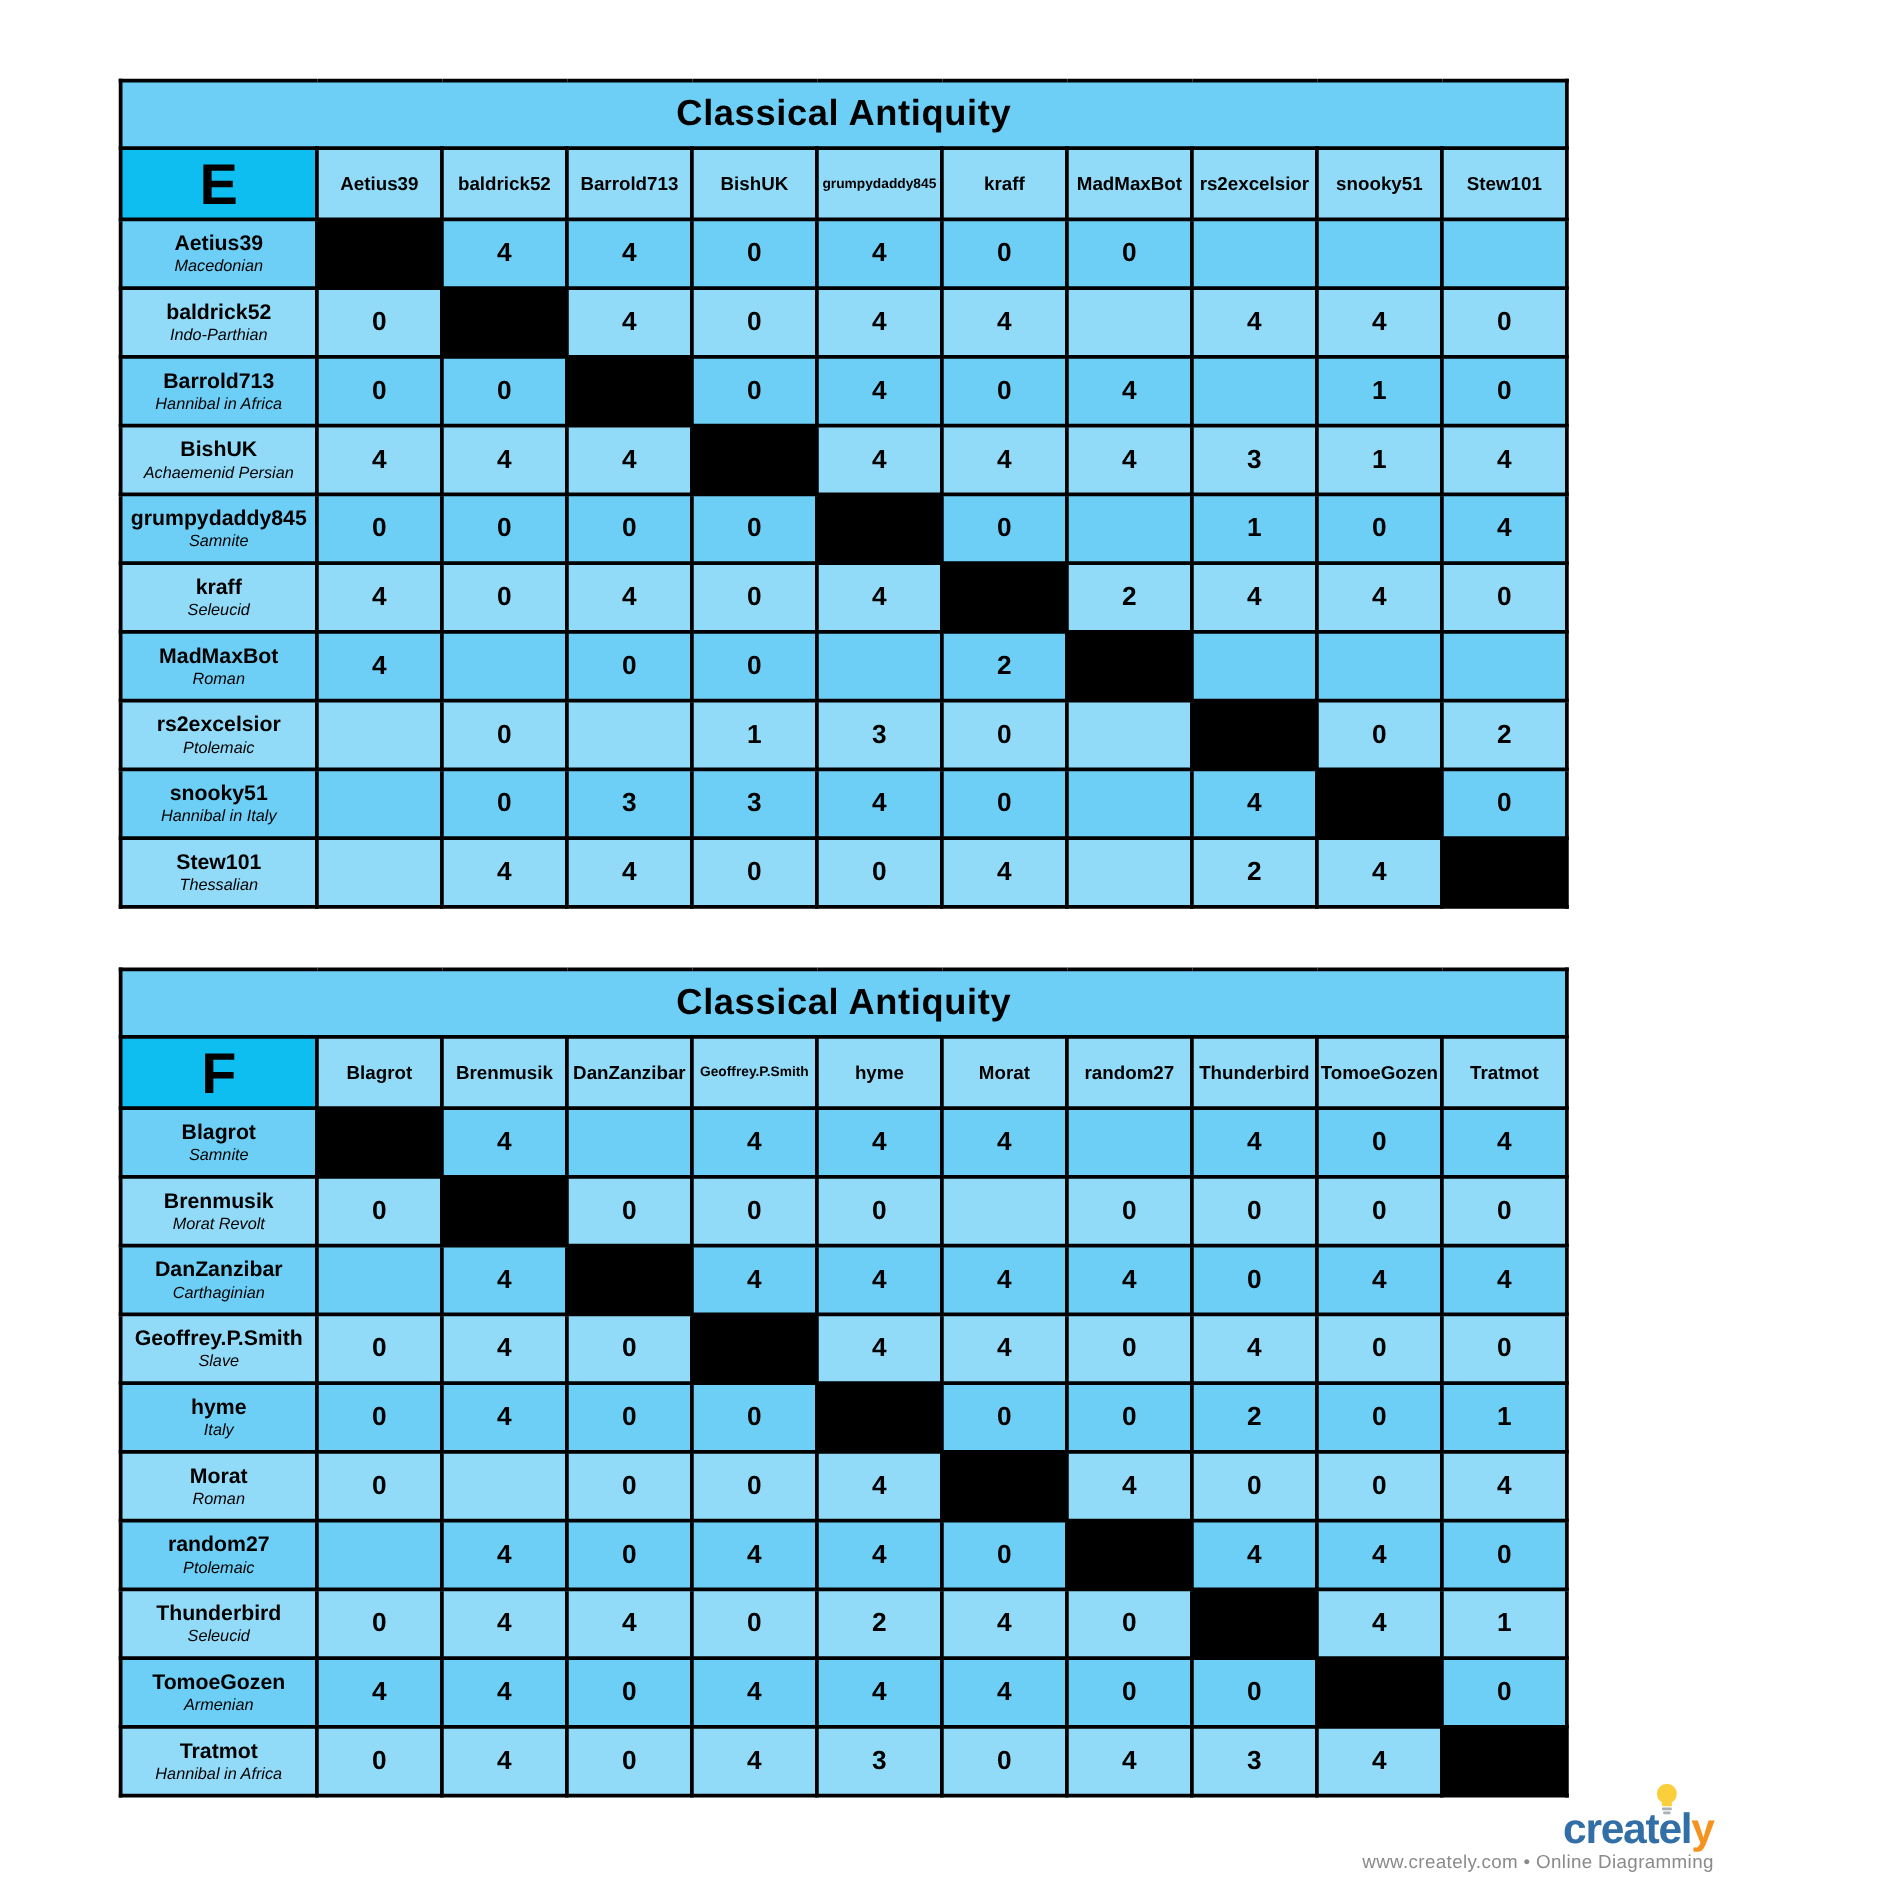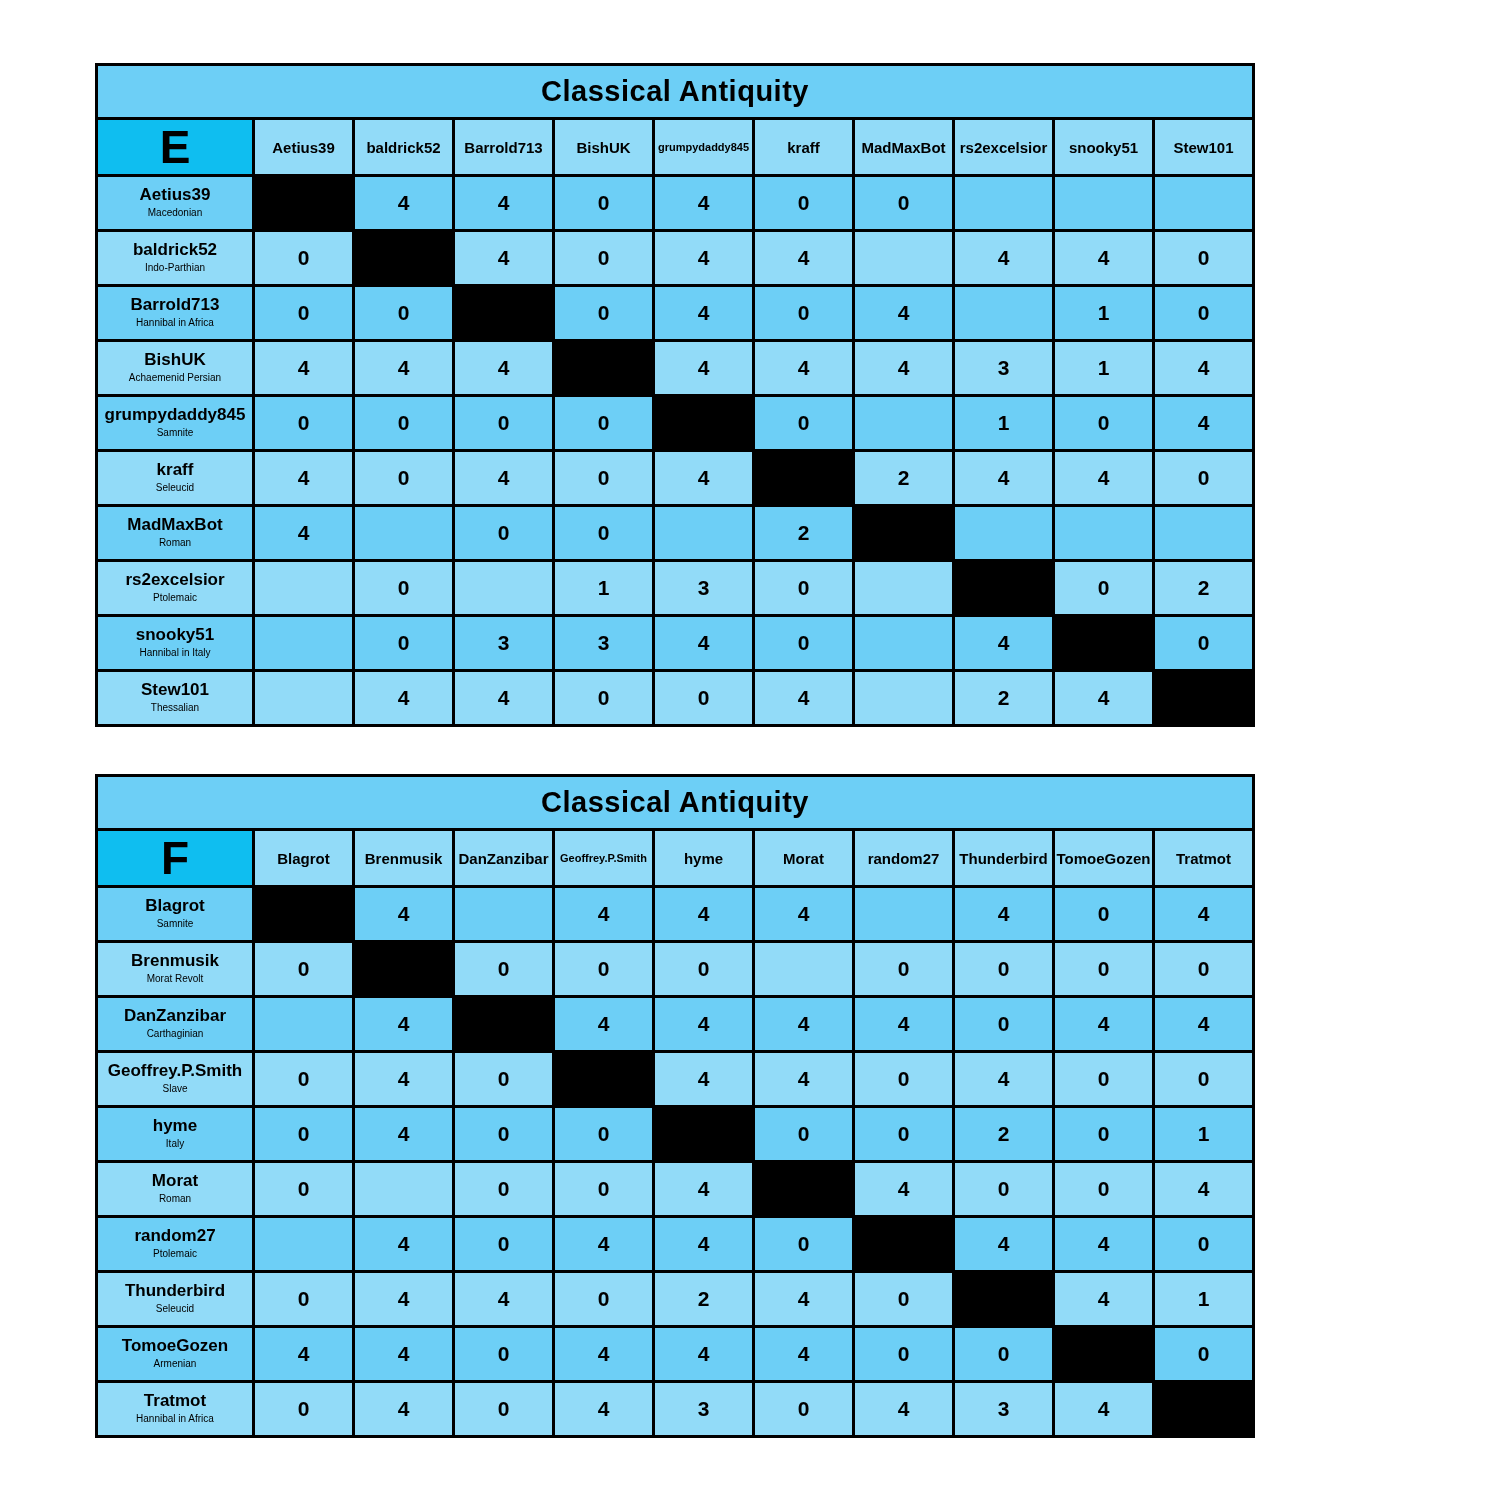--- a/index.html
+++ b/index.html
@@ -23,21 +23,21 @@
   tr.header-row th{height:52px;background:var(--row-light);font-size:15px;font-weight:bold;}
   tr.header-row th.small{font-size:11px;}
   tr.header-row th.group-cell{background:var(--accent-cyan);font-size:46px;font-weight:bold;}
   tbody th.row-header{font-weight:normal;}
   tbody tr td,tbody tr th{height:52px;}
   tbody tr.dark td.score,tbody tr.dark th.row-header{background:var(--row-dark);}
   tbody tr.light td.score,tbody tr.light th.row-header{background:var(--row-light);}
   td.diag{background:var(--diag);}
   td.score{font-size:21px;font-weight:bold;}
   .player-name{font-size:17px;font-weight:bold;line-height:20px;}
-  .faction-name{font-size:10px;line-height:16px;}
+  .faction-name{font-size:13px;line-height:16px;font-style:italic;}
   
   .creately{position:absolute;right:15px;bottom:12px;text-align:right;}
   .logo{position:relative;display:inline-block;padding-top:18px;line-height:34px;font-size:34px;font-weight:bold;letter-spacing:-1px;cursor:pointer;}
   .logo .blue{color:var(--logo-blue);}
   .logo .orange{color:var(--logo-orange);}
   .bulb{position:absolute;top:-2px;right:27px;}
   .tagline{font-size:15px;color:var(--tagline);margin-top:1px;letter-spacing:0.3px;}
 </style>
 </head>
 <body>
@@ -429,13 +429,25 @@
             <td class="score">0</td>
             <td class="score">4</td>
             <td class="score">3</td>
             <td class="score">4</td>
             <td class="diag"></td>
           </tr>
         </tbody>
       </table>
   </div>
 
+  <div class="creately">
+    <div class="logo">
+      <svg class="bulb" width="21" height="27" viewBox="0 0 21 27">
+        <circle cx="10.5" cy="9" r="8" fill="var(--bulb)"></circle>
+        <path d="M6.5 14.5 h8 v4.5 h-8 z" fill="var(--bulb)"></path>
+        <rect x="6.5" y="20" width="8" height="2.2" rx="1" fill="#a9afb5"></rect>
+        <rect x="7.5" y="23.2" width="6" height="2.2" rx="1" fill="#a9afb5"></rect>
+      </svg>
+      <span class="blue">createl</span><span class="orange">y</span>
+    </div>
+    <div class="tagline">www.creately.com • Online Diagramming</div>
+  </div>
 </div>
 
 </body></html>

